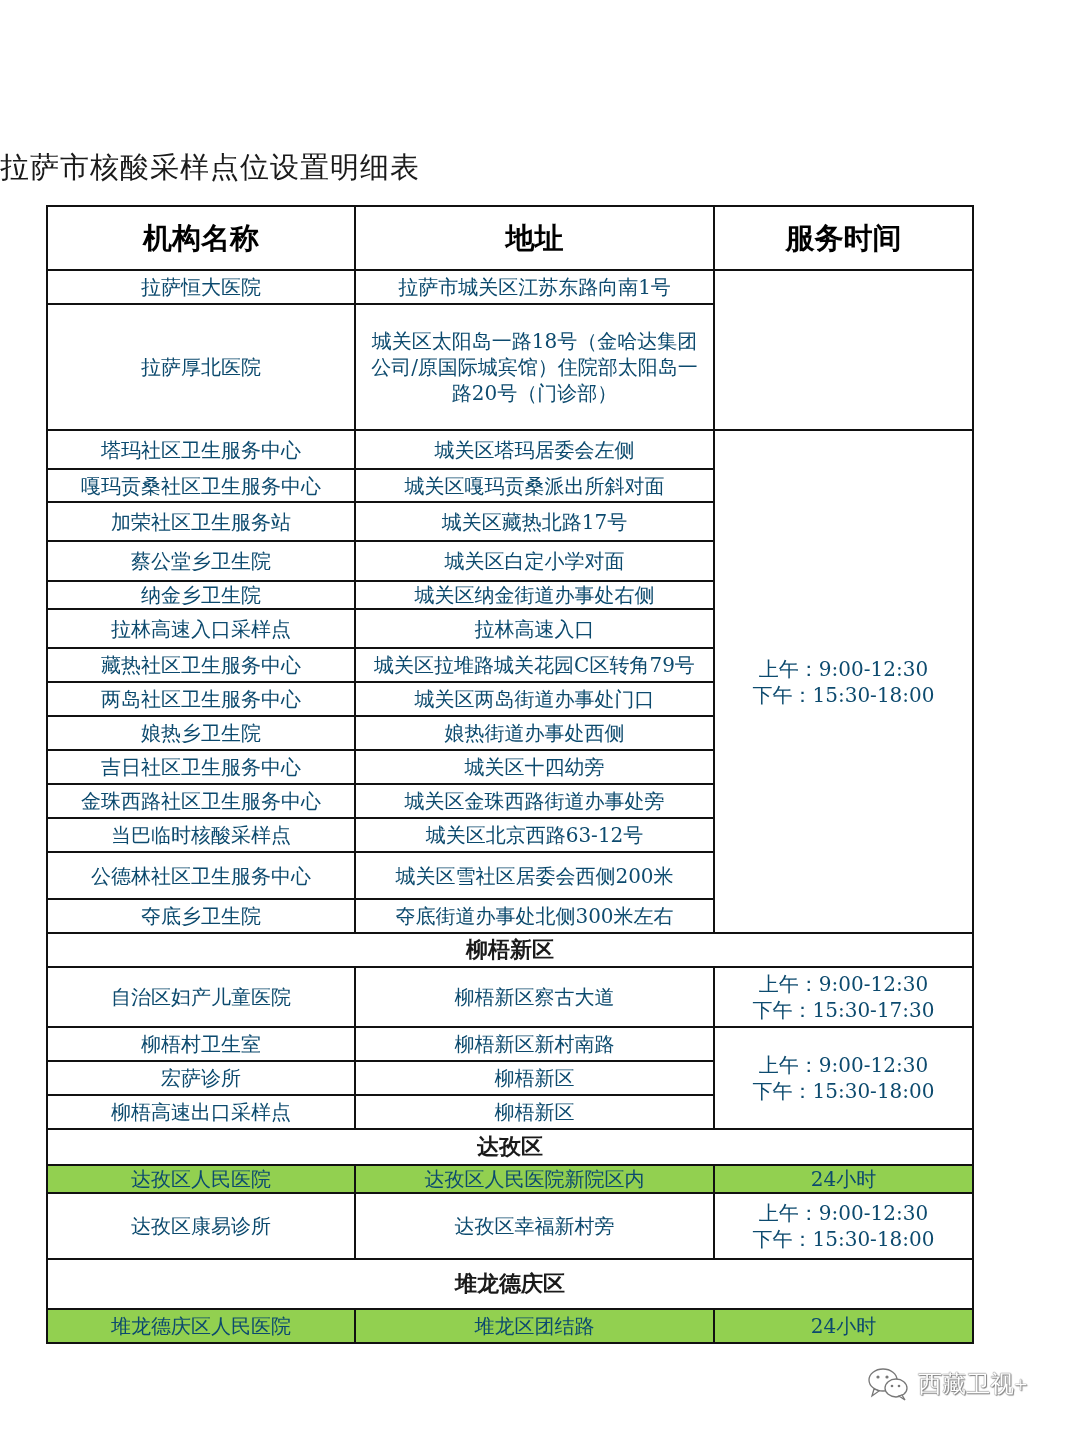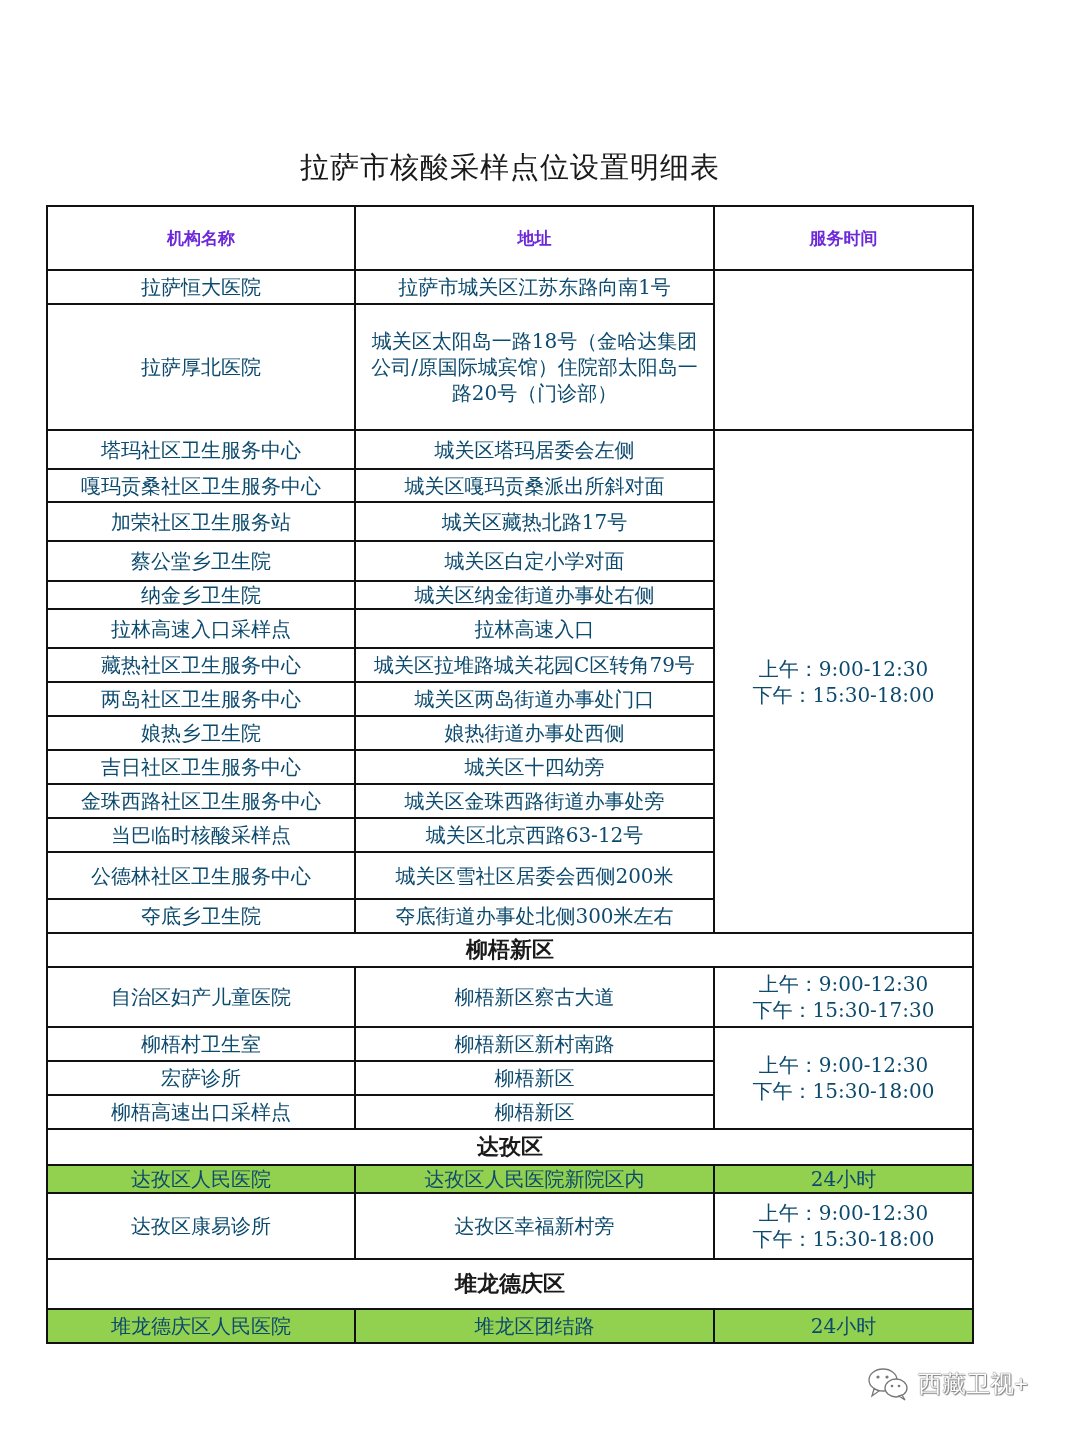--- a/index.html
+++ b/index.html
@@ -13,21 +13,21 @@
       position: relative;
       overflow: hidden;
       font-family: "DejaVu Serif", "Liberation Serif", serif;
       color: #222;
     }
     .doc-title {
       position: absolute;
       left: 0;
       width: 1020px;
       top: 148px;
-      text-align: center;
+      text-align: left;
       font-family: "DejaVu Sans", "Liberation Sans", sans-serif;
       font-size: 29px;
       letter-spacing: 1px;
       color: #1a1a1a;
     }
     table.sheet {
       position: absolute;
       left: 46px;
       top: 205px;
       width: 926px;
@@ -39,24 +39,24 @@
       text-align: center;
       vertical-align: middle;
       padding: 0 6px;
       font-size: 20px;
       line-height: 26px;
       color: #0c4a6e;
       font-weight: normal;
     }
     table.sheet th {
       font-family: "DejaVu Sans", "Liberation Sans", sans-serif;
-      font-size: 17px;
+      font-size: 29px;
       font-weight: bold;
       height: 62px;
-      color: #6d28d9;
+      color: #000000;
     }
     col.c1 { width: 308px; }
     col.c2 { width: 359px; }
     col.c3 { width: 259px; }
     tr.section td {
       font-family: "DejaVu Sans", "Liberation Sans", sans-serif;
       font-weight: bold;
       font-size: 22px;
       color: #1a1a1a;
     }
@@ -65,21 +65,21 @@
     }
     .hours-line { display: block; }
     .watermark {
       position: absolute;
       left: 866px;
       top: 1366px;
       display: flex;
       align-items: center;
       gap: 6px;
       color: #ffffff;
-      font-family: Liberation Sans, sans-serif;
+      font-family: Liberation Serif, serif;
       font-size: 24px;
       text-shadow: 0 0 1px #666, 0 0 1px #666, 1px 1px 1px #888;
     }
     .watermark svg { display: block; }
   </style>
 </head>
 <body>
 
 <div class="doc-title">拉萨市核酸采样点位设置明细表</div>
 

